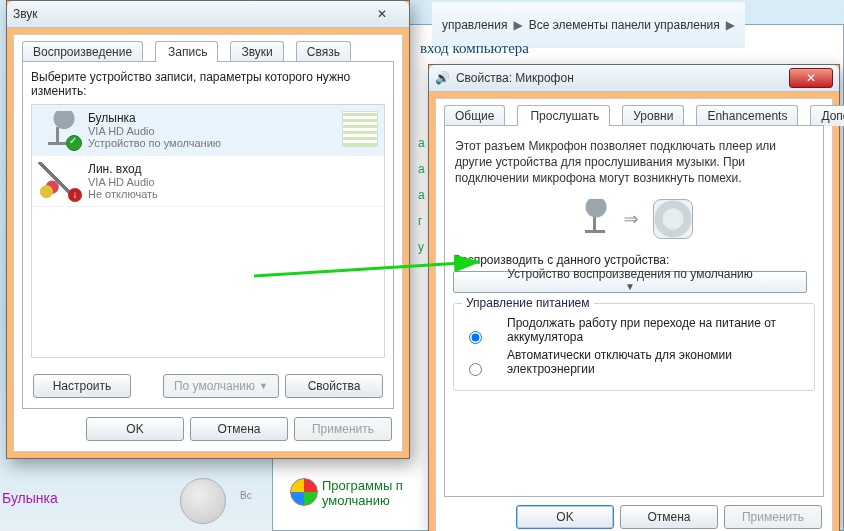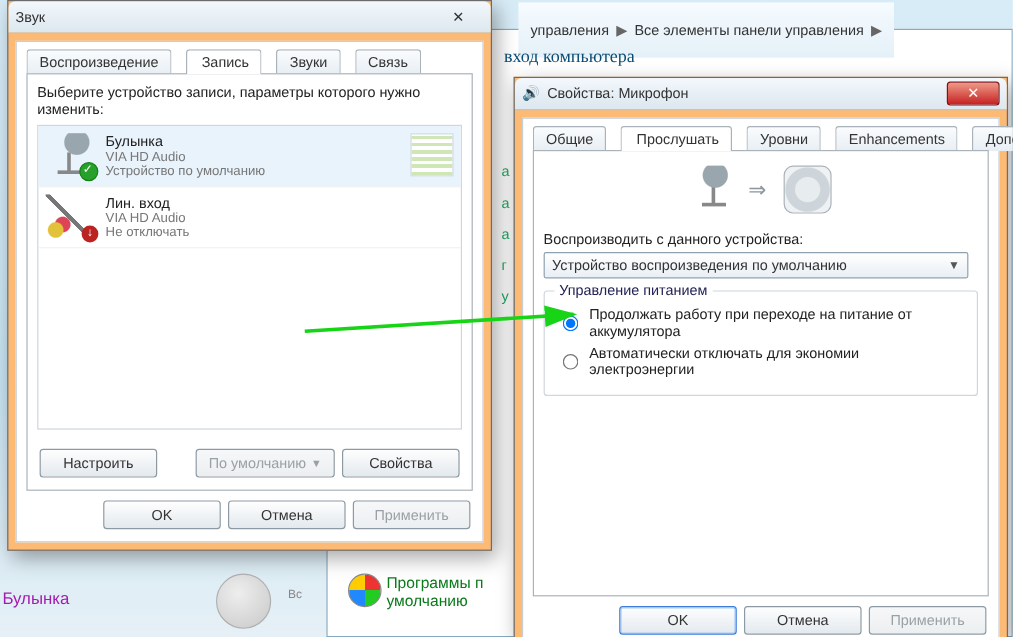--- a/index.html
+++ b/index.html
@@ -147,30 +147,30 @@
   .flow .spk{
     width:38px;height:38px;border-radius:8px;border:1px solid #a9b1b7;
     background:radial-gradient(circle at 50% 50%, #e7ecef 0 10px, #cdd5da 11px 18px, #eef2f4 19px);
   }
   .flow .arrow{font-size:18px;color:#8d979e;}
   .chk{display:flex;align-items:center;gap:6px;margin:2px 0 10px 0;}
   input[type=checkbox]{width:13px;height:13px;}
   .sel{
     width:340px;height:20px;border:1px solid #8fa0af;border-radius:2px;
     background:linear-gradient(#fff,#e9eff4);
-    display:flex;align-items:center;padding:0 6px;justify-content:space-between;color:#333;
+    display:flex;align-items:center;padding:0 6px;justify-content:flex-end;color:#333;flex-direction:column;
   }
   .sel .caret{font-size:10px;color:#555;}
   .group{
     border:1px solid #cfd6dc;border-radius:3px;padding:8px 10px 10px 10px;margin-top:10px;position:relative;
   }
   .group-title{
     position:absolute;top:-8px;left:8px;background:#fff;padding:0 4px;font-size:12px;color:#225;
   }
-  .radio{display:flex;align-items:center;gap:6px;margin:4px 0;}
+  .radio{display:flex;align-items:flex-end;gap:22px;margin:4px 0;}
   input[type=radio]{margin-top:1px;}
 
   
   .arrow-svg{position:absolute;left:250px;top:206px;z-index:50;pointer-events:none;}
 
 </style>
 </head>
 <body>
 
 <div class="cp-frame"></div>
@@ -267,20 +267,21 @@
   <div class="inner" style="height:426px;display:flex;flex-direction:column;">
     <div class="tabs">
       <div class="tab">Общие</div>
       <div class="tab active">Прослушать</div>
       <div class="tab">Уровни</div>
       <div class="tab">Enhancements</div>
       <div class="tab">Дополнительно</div>
     </div>
     <div class="tab-body" style="flex:1;">
 
+      <div class="note">Этот разъем Микрофон позволяет подключать плеер или другие устройства для прослушивания музыки. При подключении микрофона могут возникнуть помехи.</div>
 
       <div class="flow">
         <div class="dev-icon mic-icon" style="width:34px;height:40px;"></div>
         <div class="arrow">⇒</div>
         <div class="spk"></div>
       </div>
 
 
       <div style="margin-bottom:4px;">Воспроизводить с данного устройства:</div>
       <div class="sel">

